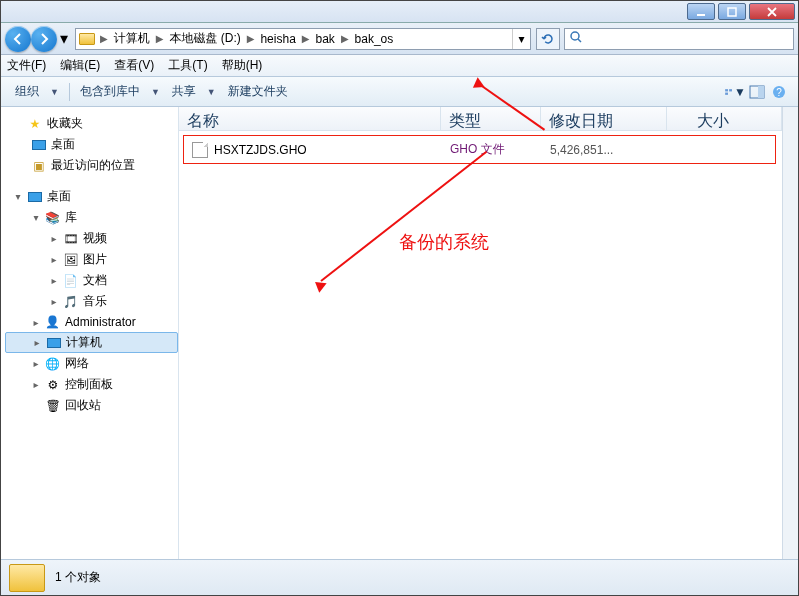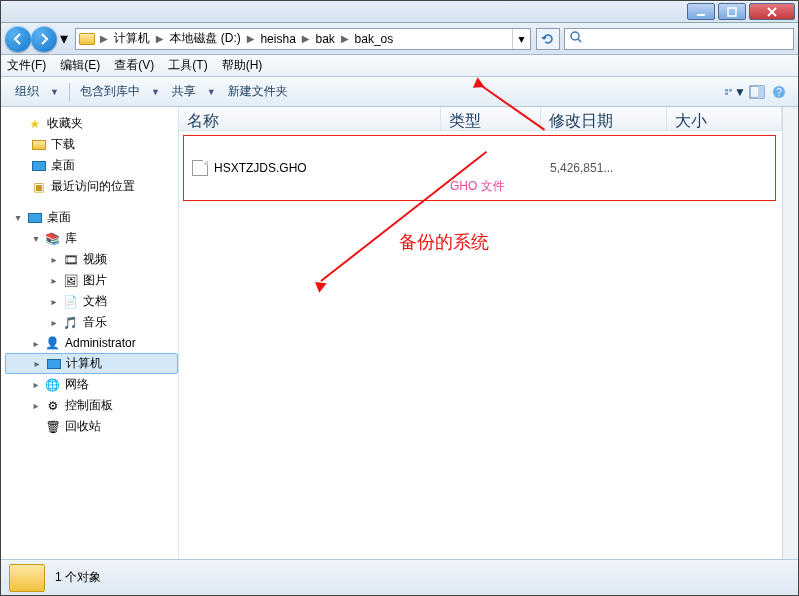--- a/index.html
+++ b/index.html
@@ -52,29 +52,29 @@
     .tw { width:10px; text-align:center; color:#666; font-size:10px; display:inline-block; }
     .ico { width:16px; height:16px; display:inline-flex; align-items:center; justify-content:center; }
     .section-gap { height:10px; }
 
     .content { flex:1; display:flex; flex-direction:column; }
     .cols { display:flex; height:24px; background:linear-gradient(#fbfcfe,#edf2f8); font-size:16px; color:#1a3b5e; border-bottom:1px solid #d9e4ee; }
     .col { border-right:1px solid #d9e4ee; padding:4px 8px; }
     .col.name { width:262px; }
     .col.date { width:126px; }
     .col.type { width:100px; }
-    .col.size { flex:1; }
+    .col.size { flex:1;margin-left:22px; }
 
     .filearea { flex:1; position:relative; }
     .filebox { border:1px solid #e21; margin:4px 6px 4px 4px; padding:2px 0; }
     .filerow { display:flex; align-items:center; font-size:12px; padding:3px 0; }
     .filerow .c { padding:0 8px; }
     .filerow .name { width:258px; display:flex; align-items:center; gap:6px; }
     .filerow .date { width:126px; color:#555; }
-    .filerow .type { width:100px; color:#ec4899;margin-top:37px; }
+    .filerow .type { width:100px; color:#701a75; }
     .filerow .size { flex:1; color:#555; }
     .fileico { width:16px; height:16px; background:#fff; border:1px solid #999; position:relative; }
     .fileico::after { content:""; position:absolute; top:-1px; right:-1px; width:5px; height:5px; background:linear-gradient(135deg,#fff 50%,#ccc 50%); }
 
     .annot { position:absolute; color:#e11; font-size:18px; left:220px; top:99px; }
     .arrow-line { position:absolute; width:210px; height:2px; background:#e11; top:149px; left:142px; transform:rotate(-38deg); transform-origin:left center; }
     .arrow-head { position:absolute; left:135px; top:148px; width:0; height:0; border-right:10px solid #e11; border-top:6px solid transparent; border-bottom:6px solid transparent; transform:rotate(38deg); }
 
     .top-arrow-line { position:absolute; width:80px; height:2px; background:#e11; top:-48px; left:300px; transform:rotate(35deg); transform-origin:left center; }
     .top-arrow-head { position:absolute; left:293px; top:-52px; width:0; height:0; border-right:10px solid #e11; border-top:6px solid transparent; border-bottom:6px solid transparent; transform:rotate(-35deg); }
@@ -206,26 +206,20 @@
   <div class="main">
     <div class="tree">
       <ul>
         <li class="node l1">
             <span class="tw"></span>
             <span class="ico star">★</span>
             <span>收藏夹</span>
           </li>
         <li class="node l2">
             <span class="ico">
-              <span class="folder-sm"></span>
-            </span>
-            <span>下载</span>
-          </li>
-        <li class="node l2">
-            <span class="ico">
               <span class="monitor"></span>
             </span>
             <span>桌面</span>
           </li>
         <li class="node l2">
             <span class="ico" style="color:#c59a2b">▣</span>
             <span>最近访问的位置</span>
           </li>
         <li class="section-gap"></li>
         <li class="node l1">

